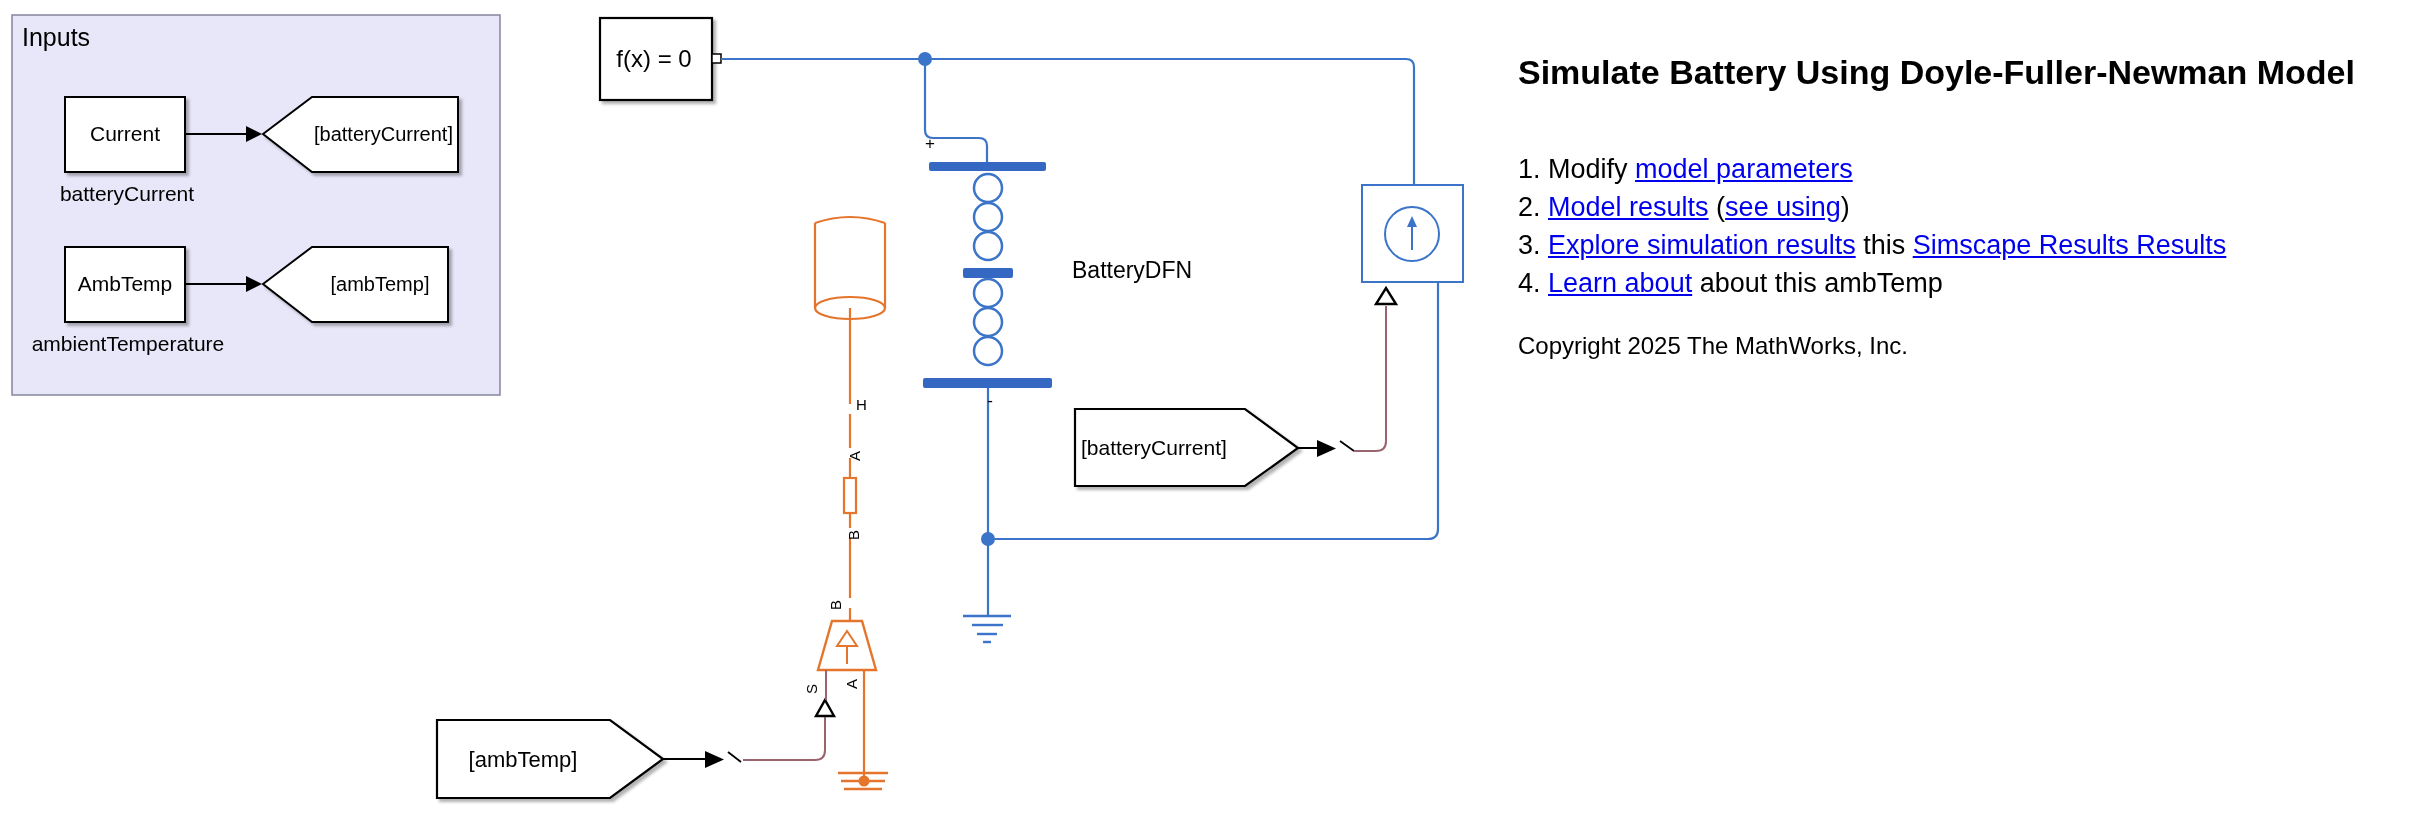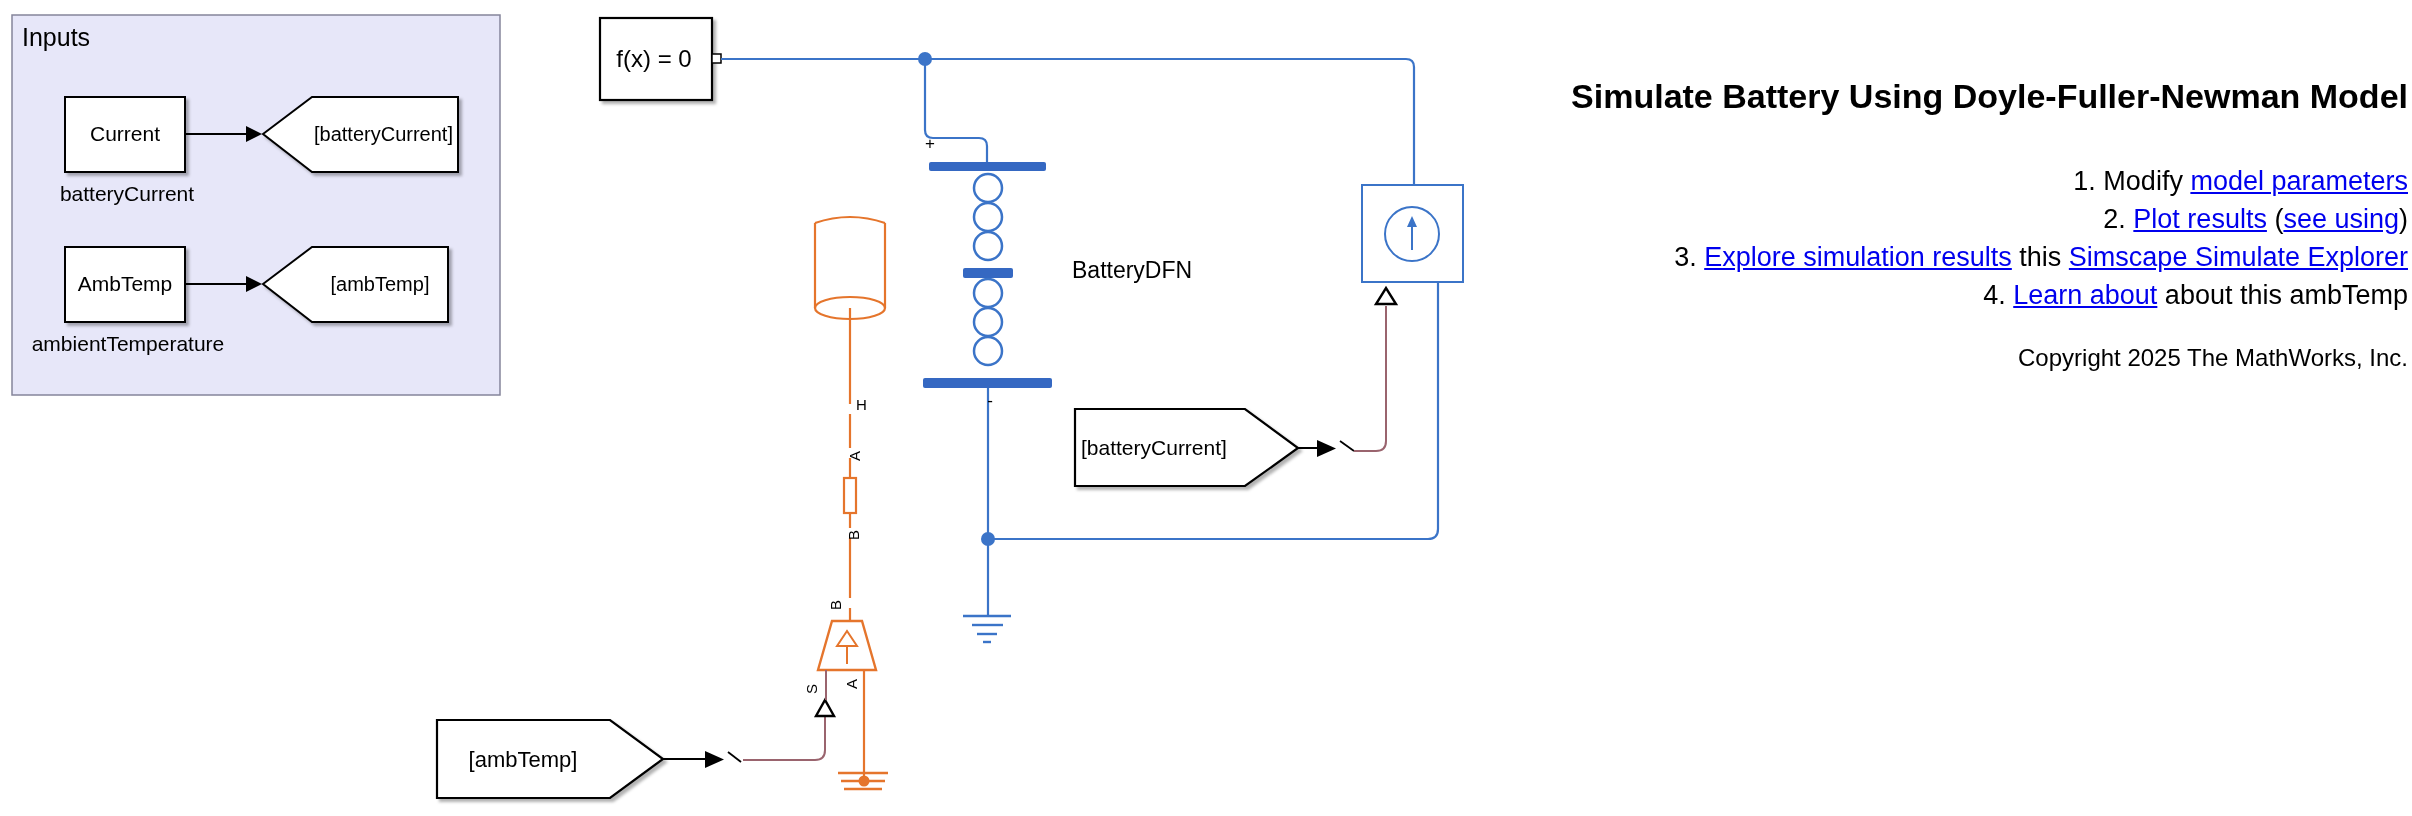--- a/index.html
+++ b/index.html
@@ -7,26 +7,26 @@
     width:2412px;height:816px;position:relative;overflow:hidden;
     font-family:"Liberation Sans", sans-serif;
   }
   #canvas{position:absolute;left:0;top:0;}
   svg text{font-family:"Liberation Sans", sans-serif;fill:#000;}
   .blocklabel{font-size:21px;}
   .taglabel{font-size:20px;}
   .portlabel{font-size:15px;}
   .polarity{font-size:17px;}
 
-  .desc{position:absolute;left:1518px;top:76px;width:890px;color:#000;text-align:right;}
+  .desc{position:absolute;left:1518px;top:52px;width:890px;color:#000;}
   .desc h1{
     margin:0;font-size:34px;line-height:40px;font-weight:bold;
     font-family:"Liberation Sans", sans-serif;white-space:nowrap;
   }
-  .desc-list{margin-top:46px;font-size:27px;line-height:38px;}
+  .desc-list{margin-top:58px;font-size:27px;line-height:38px;}
   .desc-item{white-space:nowrap;}
   .desc a{color:#0000EE;text-decoration:underline;cursor:pointer;}
   .copyright{margin-top:30px;font-size:24px;}
 </style>
 </head>
 <body>
 
 <svg id="canvas" width="2412" height="816" viewBox="0 0 2412 816">
   <defs>
     <filter id="ds" x="-20%" y="-20%" width="150%" height="150%">
@@ -164,18 +164,18 @@
   <line x1="728" y1="752" x2="741" y2="762" stroke="#000000" stroke-width="1.8"></line>
   <path d="M743 760 H815 Q825 760 825 750 V717" fill="none" stroke="#9A646E" stroke-width="2"></path>
   <polygon points="816,716 834,716 825,700" fill="#ffffff" stroke="#000000" stroke-width="2.4"></polygon>
   <line x1="826" y1="670" x2="826" y2="700" stroke="#9A646E" stroke-width="2"></line>
 </svg>
 
 <div class="desc">
   <h1>Simulate Battery Using Doyle-Fuller-Newman Model</h1>
   <div class="desc-list">
       <div class="desc-item"><span>1. </span><span>Modify </span><a href="#">model parameters</a></div>
-      <div class="desc-item"><span>2. </span><a href="#">Plot results</a><span> (</span><a href="#">see using</a><span>)</span></div>
-      <div class="desc-item"><span>3. </span><a href="#">Explore simulation results</a><span> this </span><a href="#">Simscape Simulate Explorer</a></div>
+      <div class="desc-item"><span>2. </span><a href="#">Model results</a><span> (</span><a href="#">see using</a><span>)</span></div>
+      <div class="desc-item"><span>3. </span><a href="#">Explore simulation results</a><span> this </span><a href="#">Simscape Results Results</a></div>
       <div class="desc-item"><span>4. </span><a href="#">Learn about</a><span> about this ambTemp</span></div>
     </div>
   <div class="copyright">Copyright 2025 The MathWorks, Inc.</div>
 </div>
 
 </body></html>

